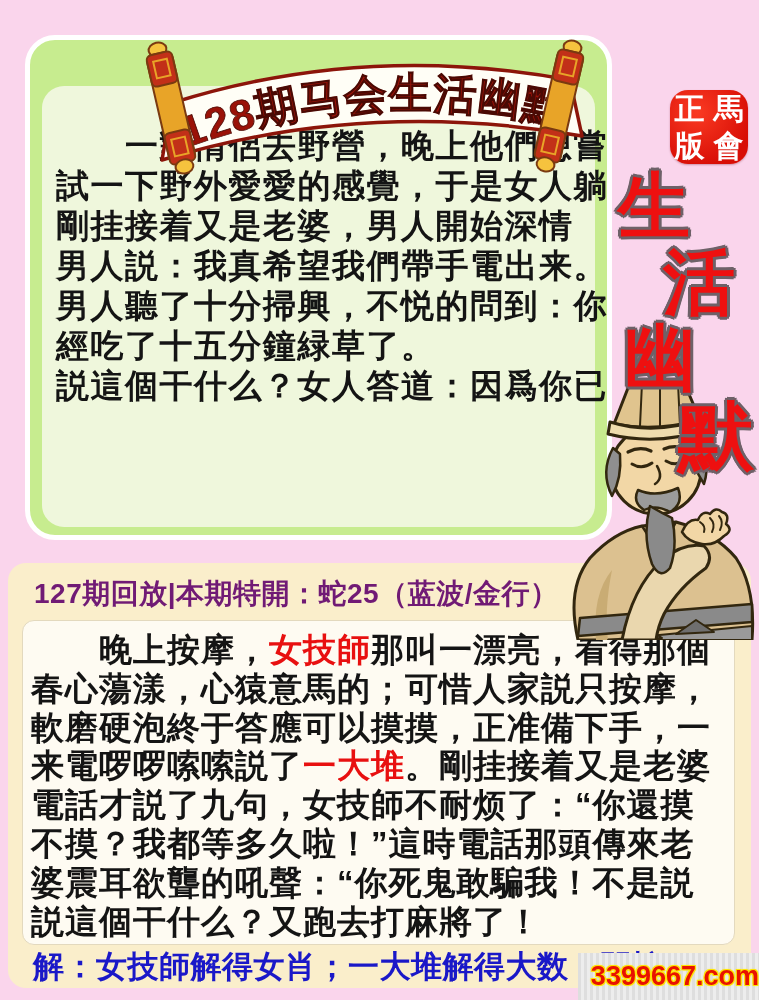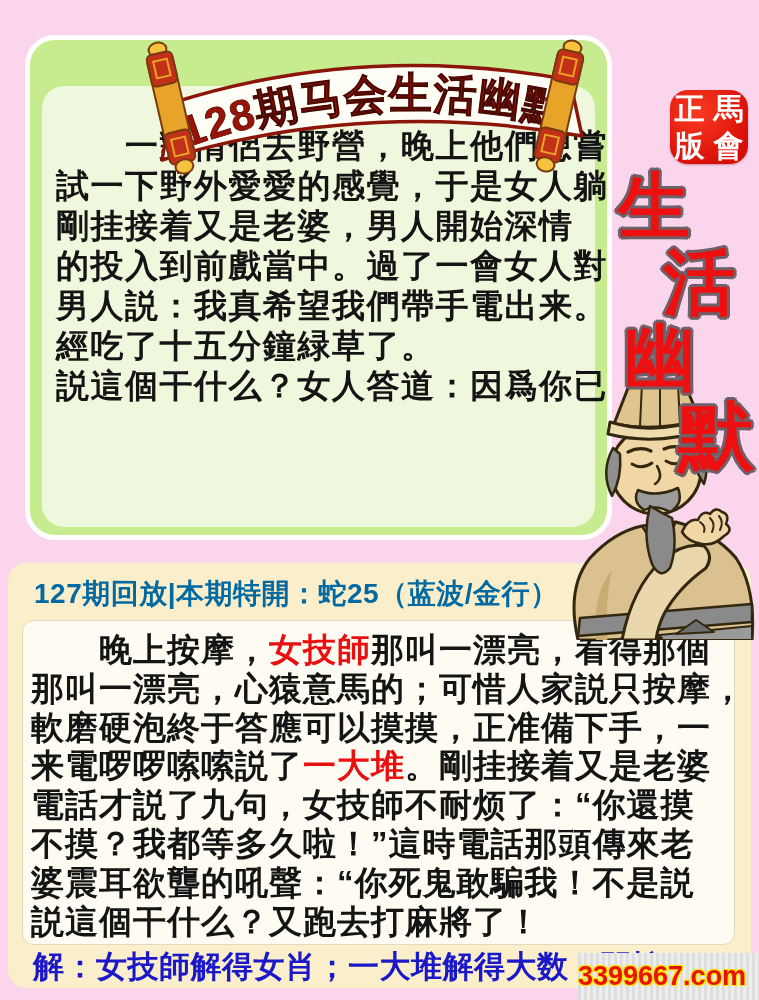--- a/index.html
+++ b/index.html
@@ -45,54 +45,54 @@
   .vc3{left:678px;top:398px;font-size:76px;}
   
   .man{position:absolute;left:556px;top:374px;width:203px;height:266px;z-index:5;}
   
   .replay-box{
     position:absolute;left:8px;top:563px;width:743px;height:425px;
     background:#FAEECB;border-radius:18px;z-index:2;
   }
   .replay-header{
     position:absolute;left:26px;top:12px;white-space:nowrap;
-    font-size:28px;font-weight:bold;color:#0369a1;letter-spacing:.5px;
+    font-size:28px;font-weight:bold;color:#701a75;letter-spacing:.5px;
   }
   .replay-inner{
     position:absolute;left:14px;top:57px;width:713px;height:325px;box-sizing:border-box;
     background:#FEFBF2;border:1px solid #E3D9BE;border-radius:12px;padding-left:32px;
   }
   .solution{
     position:absolute;left:25px;top:383px;white-space:nowrap;
     font-size:31px;font-weight:bold;color:#1A18C8;letter-spacing:.5px;
   }
   
   .watermark{
     position:absolute;left:578px;top:953px;width:181px;height:47px;z-index:8;
     background:repeating-linear-gradient(90deg,#DEDEDE 0 3px,#EDEDED 3px 6px);
-    display:flex;align-items:center;justify-content:flex-start;
+    display:flex;align-items:center;justify-content:flex-end;
   }
   .watermark span{
     font-size:27px;font-weight:bold;color:#E81200;letter-spacing:0;
     text-shadow:0 0 3px #FFE400,1px 1px 0 #FFE400,-1px -1px 0 #FFE400,1px -1px 0 #FFE400,-1px 1px 0 #FFE400;
   }
 </style>
 </head>
 <body>
 
 <div class="stage">
 
   <div class="joke-box">
     <div class="joke-inner">
       <div class="story story1">
           <div class="tline"><span>　　一對情侶去野營，晚上他們想嘗</span></div>
           <div class="tline"><span>試一下野外愛愛的感覺，于是女人躺</span></div>
           <div class="tline"><span>剛挂接着又是老婆，男人開始深情</span></div>
-          <div class="tline"><span>的投入到前戲當中。過了一會女人對</span></div>
           <div class="tline"><span>男人説：我真希望我們帶手電出来。</span></div>
+          <div class="tline"><span>男人聽了十分掃興，不悦的問到：你</span></div>
           <div class="tline"><span>經吃了十五分鐘緑草了。</span></div>
           <div class="tline"><span>説這個干什么？女人答道：因爲你已</span></div>
         </div>
     </div>
   </div>
 
   <svg class="scroll" viewBox="0 0 470 150">
 
     <path d="M42 75 Q235 14 440 52 L452 108 Q235 70 32 132 Z" fill="#FFFEF6" stroke="#8C150A" stroke-width="3.5" stroke-linejoin="round"></path>
     <path id="titleArc" d="M62 118 Q235 56 428 95" fill="none"></path>
@@ -174,21 +174,21 @@
       <path d="M154 144 Q160 150 156 158" fill="none" stroke-width="2"></path>
       <path d="M163 142 Q168 148 164 156" fill="none" stroke-width="2"></path>
     </g>
   </svg>
 
   <div class="replay-box">
     <div class="replay-header">127期回放|本期特開：蛇25（蓝波/金行）</div>
     <div class="replay-inner">
       <div class="story story2">
           <div class="tline"><span>　　晚上按摩，</span><span class="red">女技師</span><span>那叫一漂亮，看得那個</span></div>
-          <div class="tline"><span>那叫一漂亮，心猿意馬的；可惜人家説只按摩，</span></div>
+          <div class="tline"><span>春心蕩漾，心猿意馬的；可惜人家説只按摩，</span></div>
           <div class="tline"><span>軟磨硬泡終于答應可以摸摸，正准備下手，一</span></div>
           <div class="tline"><span>来電啰啰嗦嗦説了</span><span class="red">一大堆</span><span>。剛挂接着又是老婆</span></div>
           <div class="tline"><span>電話才説了九句，女技師不耐烦了：“你還摸</span></div>
           <div class="tline"><span>不摸？我都等多久啦！”這時電話那頭傳來老</span></div>
           <div class="tline"><span>婆震耳欲聾的吼聲：“你死鬼敢騙我！不是説</span></div>
           <div class="tline"><span>説這個干什么？又跑去打麻將了！</span></div>
         </div>
     </div>
     <div class="solution"><span>解：女技師解得女肖；一大堆解得大数</span><span>，開蛇25</span></div>
   </div>

